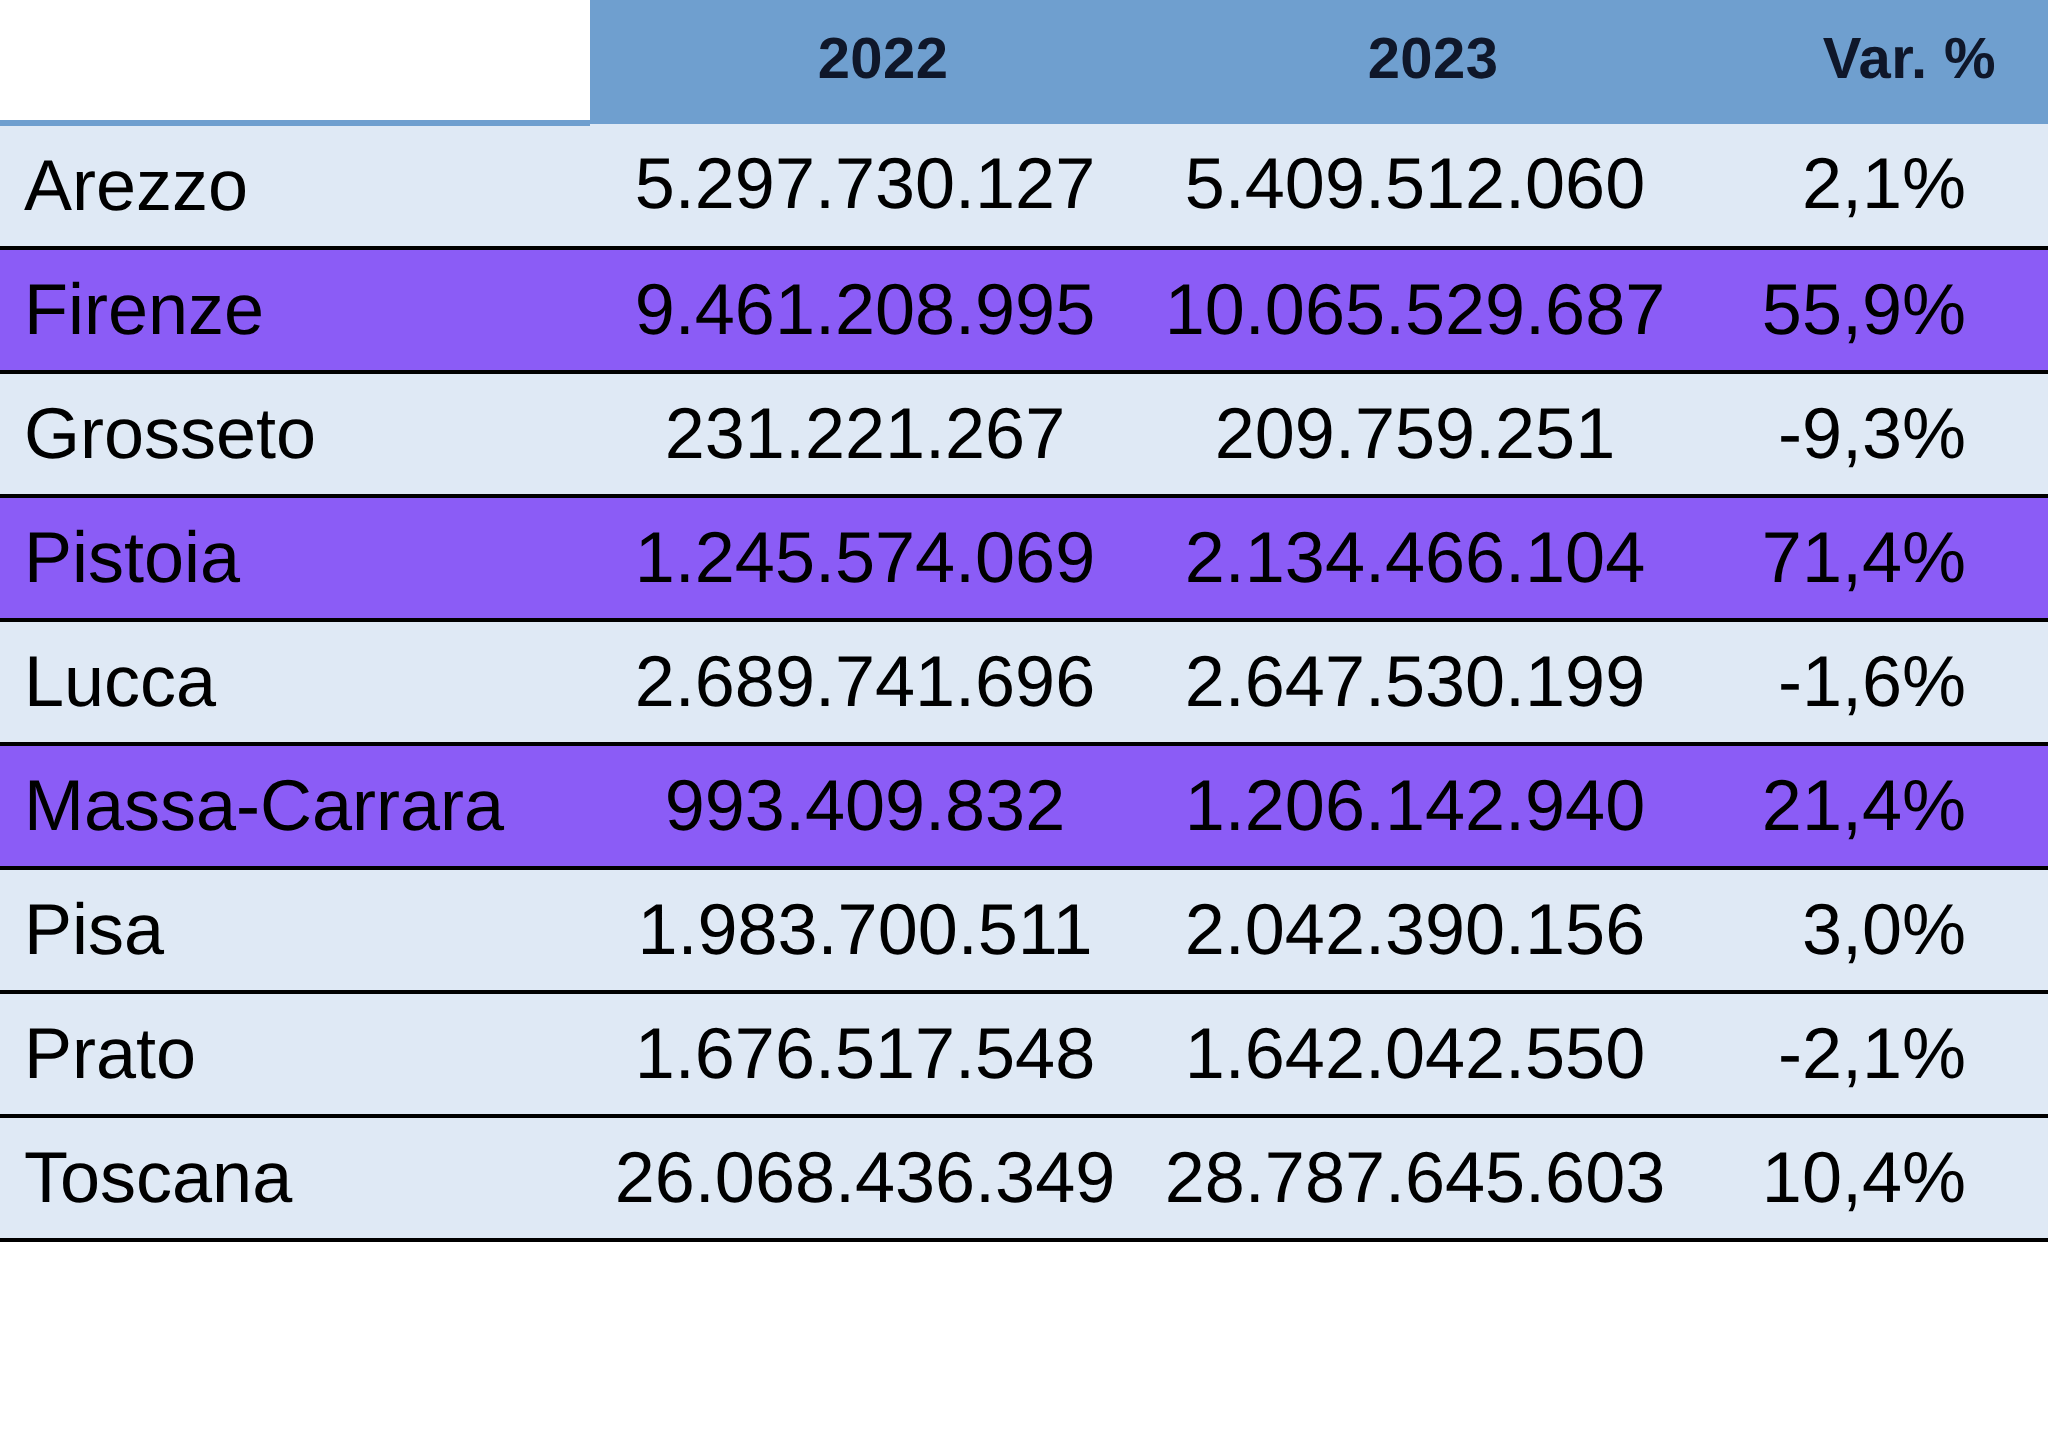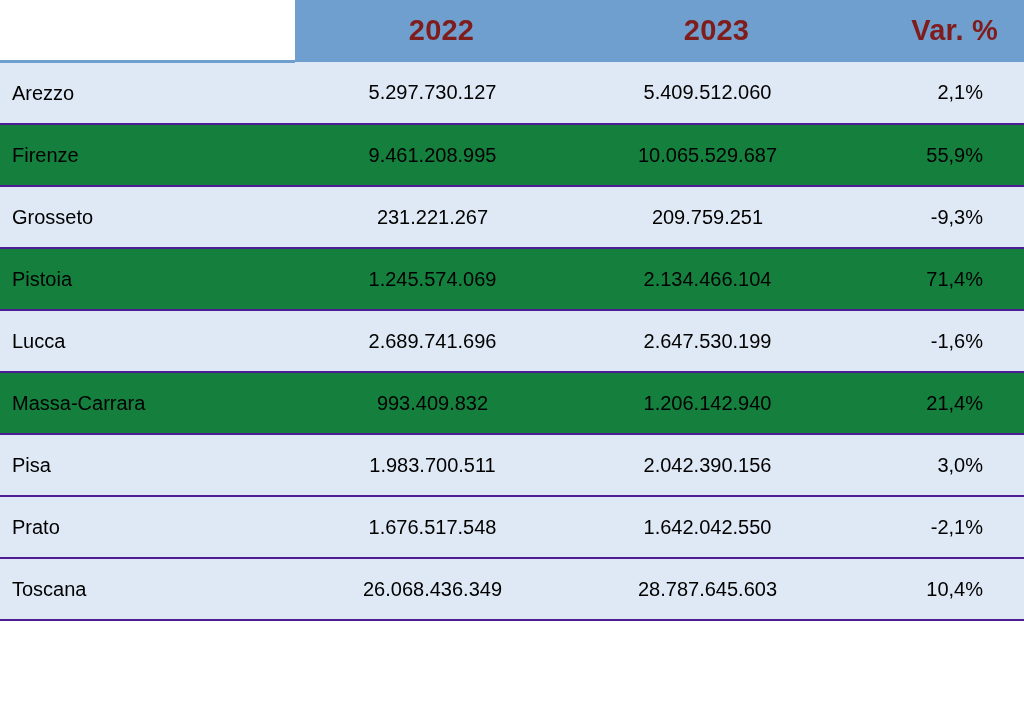--- a/index.html
+++ b/index.html
@@ -23,21 +23,21 @@
     border-collapse: collapse;
     table-layout: fixed;
   }
   table.data-table col.c-label { width: 295px; }
   table.data-table col.c-2022  { width: 275px; }
   table.data-table col.c-2023  { width: 275px; }
   table.data-table col.c-var   { width: 179px; }
 
   thead th {
     background: #6f9fcf;
-    color: #7f1d1d;
+    color: #0f172a;
     font-size: 29px;
     font-weight: bold;
     height: 60px;
     padding: 0 22px 0 18px;
     text-align: right;
     vertical-align: middle;
     letter-spacing: 0.2px;
   }
   thead th.head-label {
     background: #ffffff;
@@ -50,29 +50,29 @@
     text-align: center;
     padding-right: 0;
   }
   thead th.head-var {
     text-align: right;
     padding-right: 26px;
     margin-top: 44px;
   }
 
   tbody td {
-    font-size: 20px;
+    font-size: 36px;
     color: #000000;
     height: 60px;
     vertical-align: middle;
-    border-bottom: 2px solid #4c1d95;
+    border-bottom: 2px solid #000000;
     padding: 0;
   }
   tbody tr.row-odd td { background: #dfe9f5; }
-  tbody tr.row-even td { background: #15803d; }
+  tbody tr.row-even td { background: #8b5cf6; }
 
   td.cell-label {
     text-align: left;
     padding-left: 12px;
   }
   td.cell-num {
     text-align: center;
   }
   td.cell-var {
     text-align: right;

